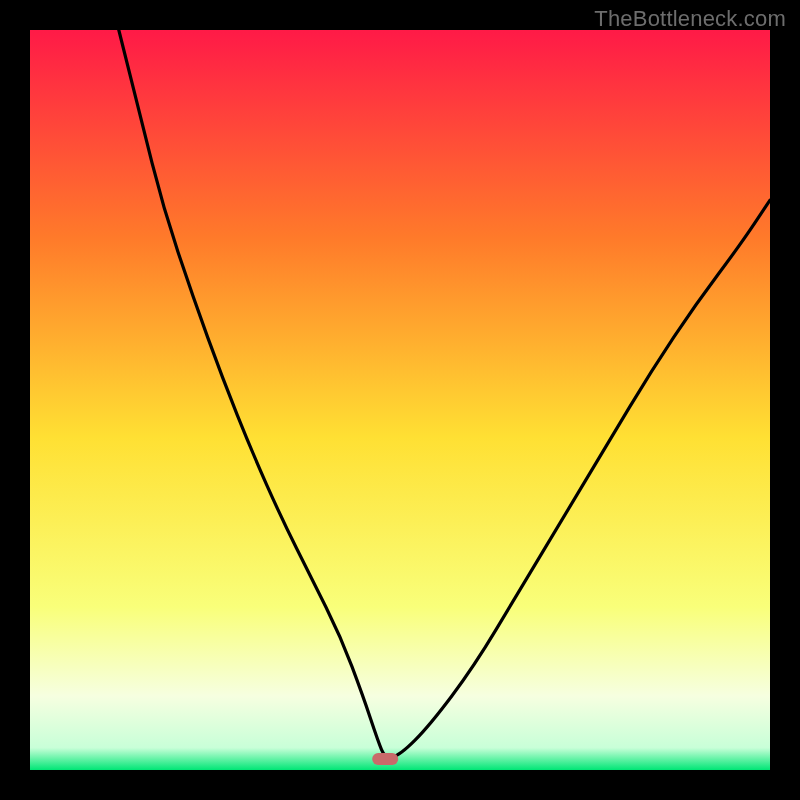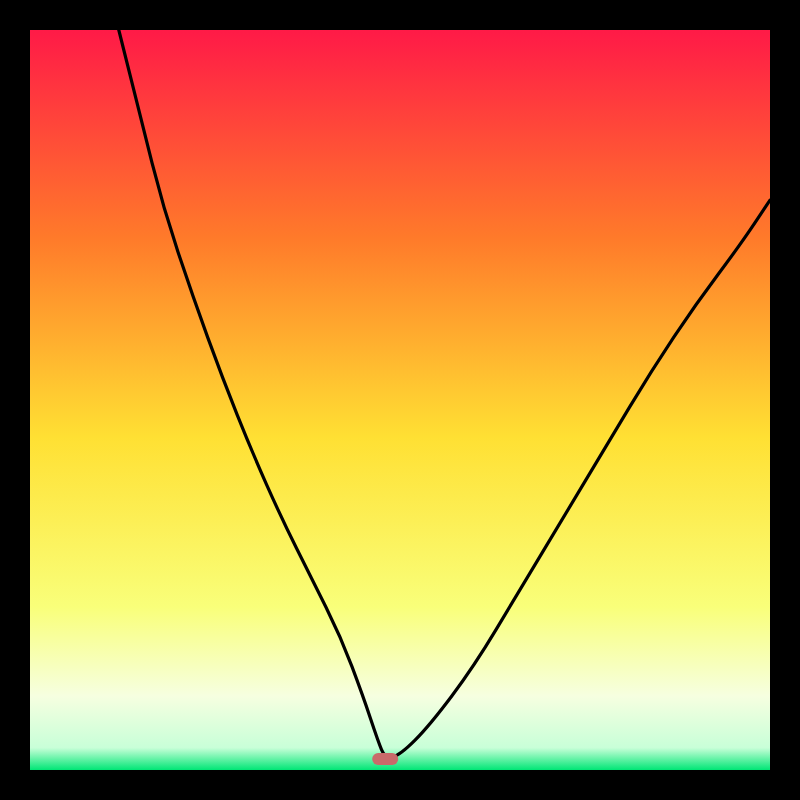--- a/index.html
+++ b/index.html
@@ -36,20 +36,21 @@
   }
   svg {
     display: block;
   }
 </style>
 </head>
 <body>
 
 <div class="frame">
 
+  <div class="watermark">TheBottleneck.com</div>
 
   <div class="plot">
     <svg id="plot-svg" viewBox="0 0 740 740" width="740" height="740">
       <defs>
         <linearGradient id="bg-grad" x1="0" y1="0" x2="0" y2="1">
           <stop id="g0" offset="0%" stop-color="#ff1a47"></stop>
           <stop id="g1" offset="28%" stop-color="#ff7a2a"></stop>
           <stop id="g2" offset="55%" stop-color="#ffe033"></stop>
           <stop id="g3" offset="78%" stop-color="#f9ff7a"></stop>
           <stop id="g4" offset="90%" stop-color="#f6ffe0"></stop>

